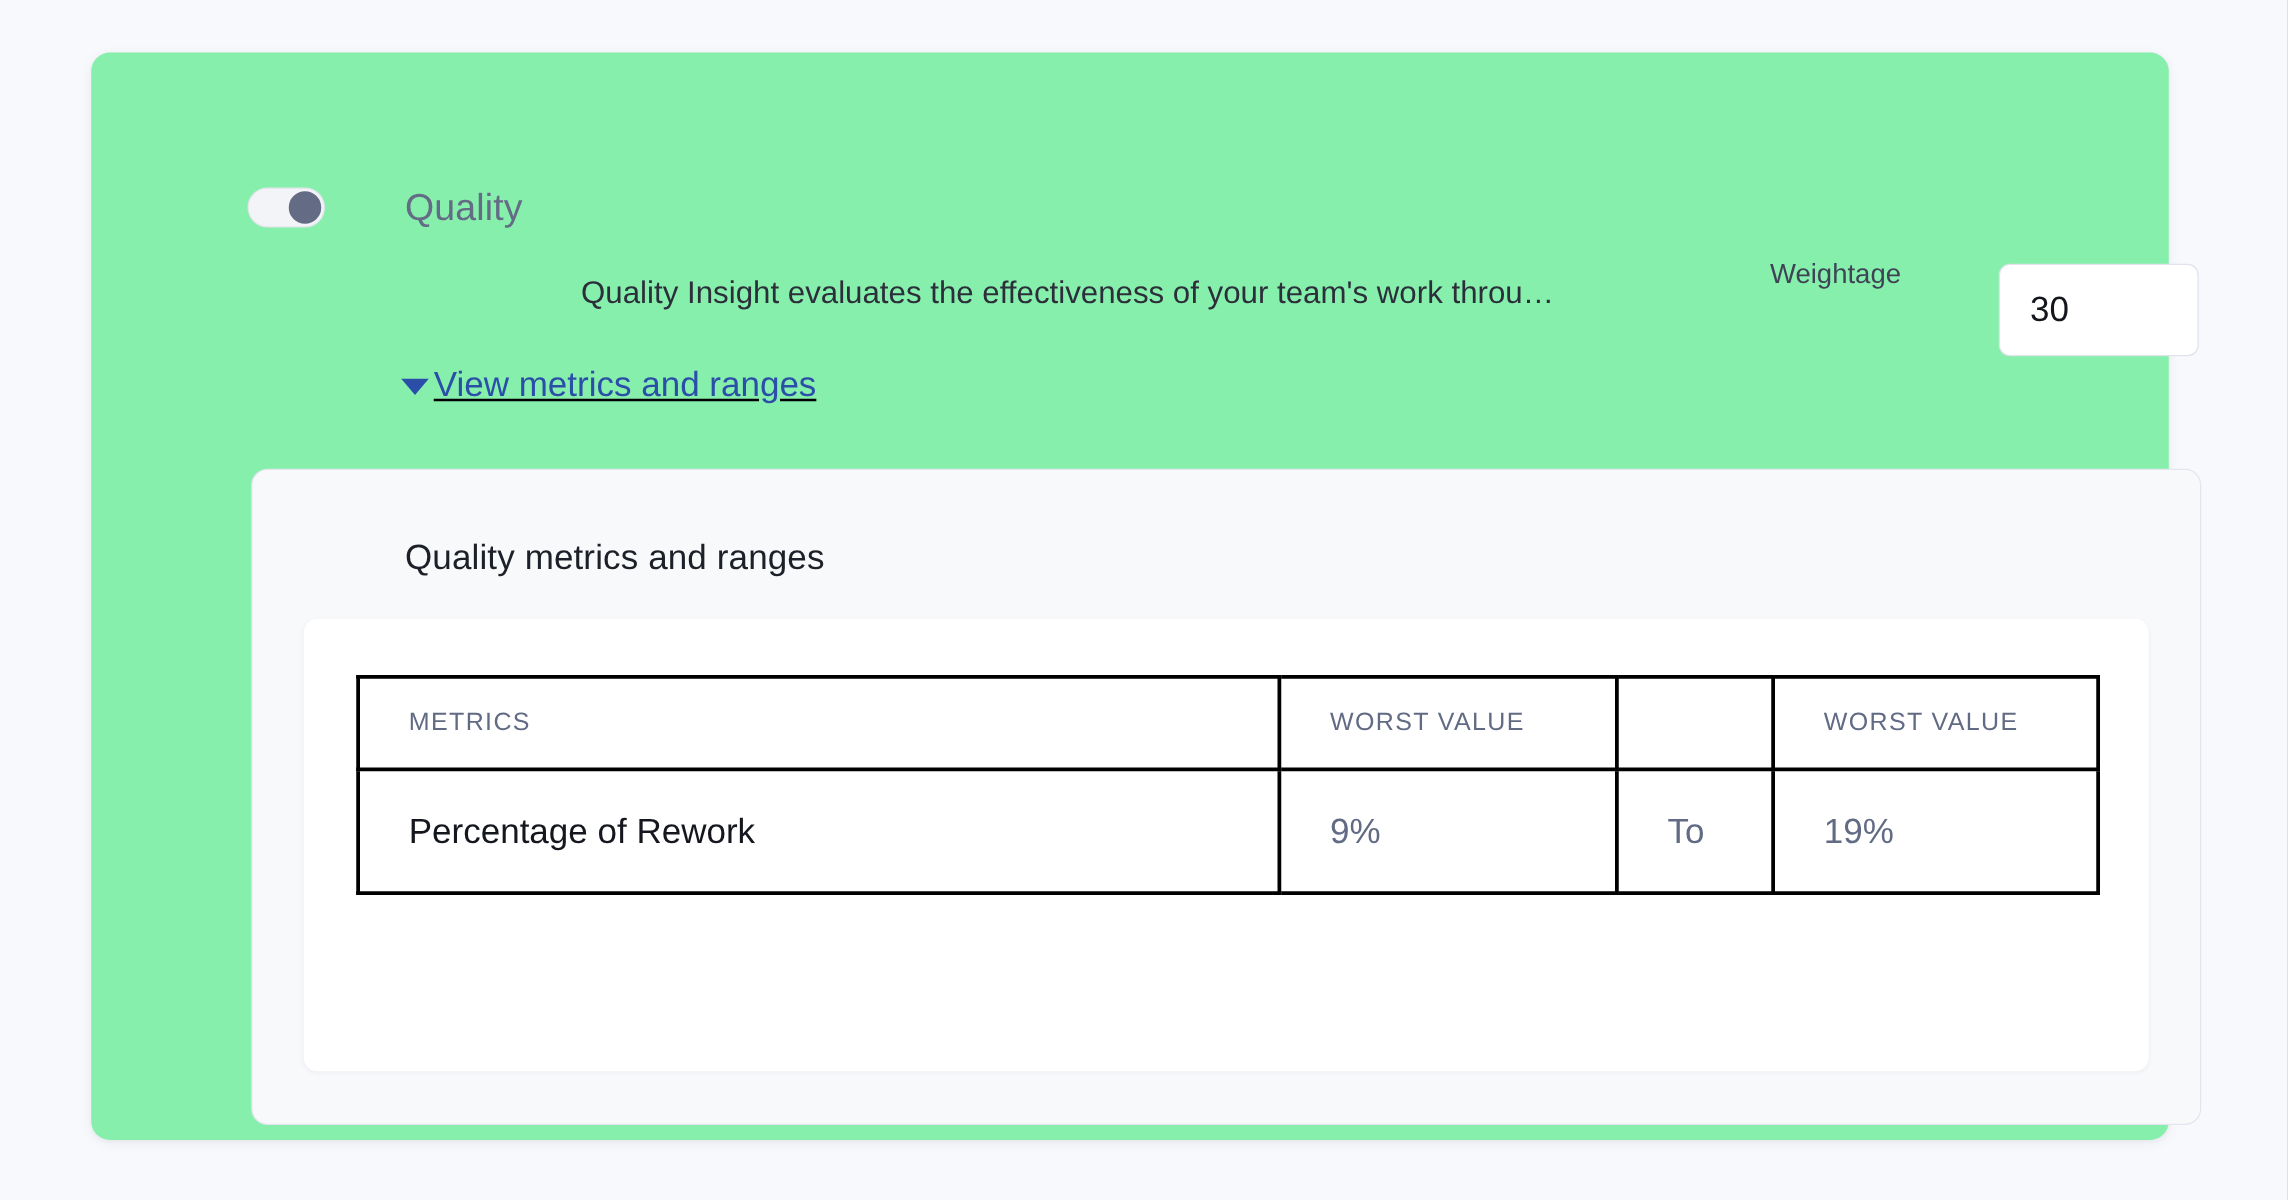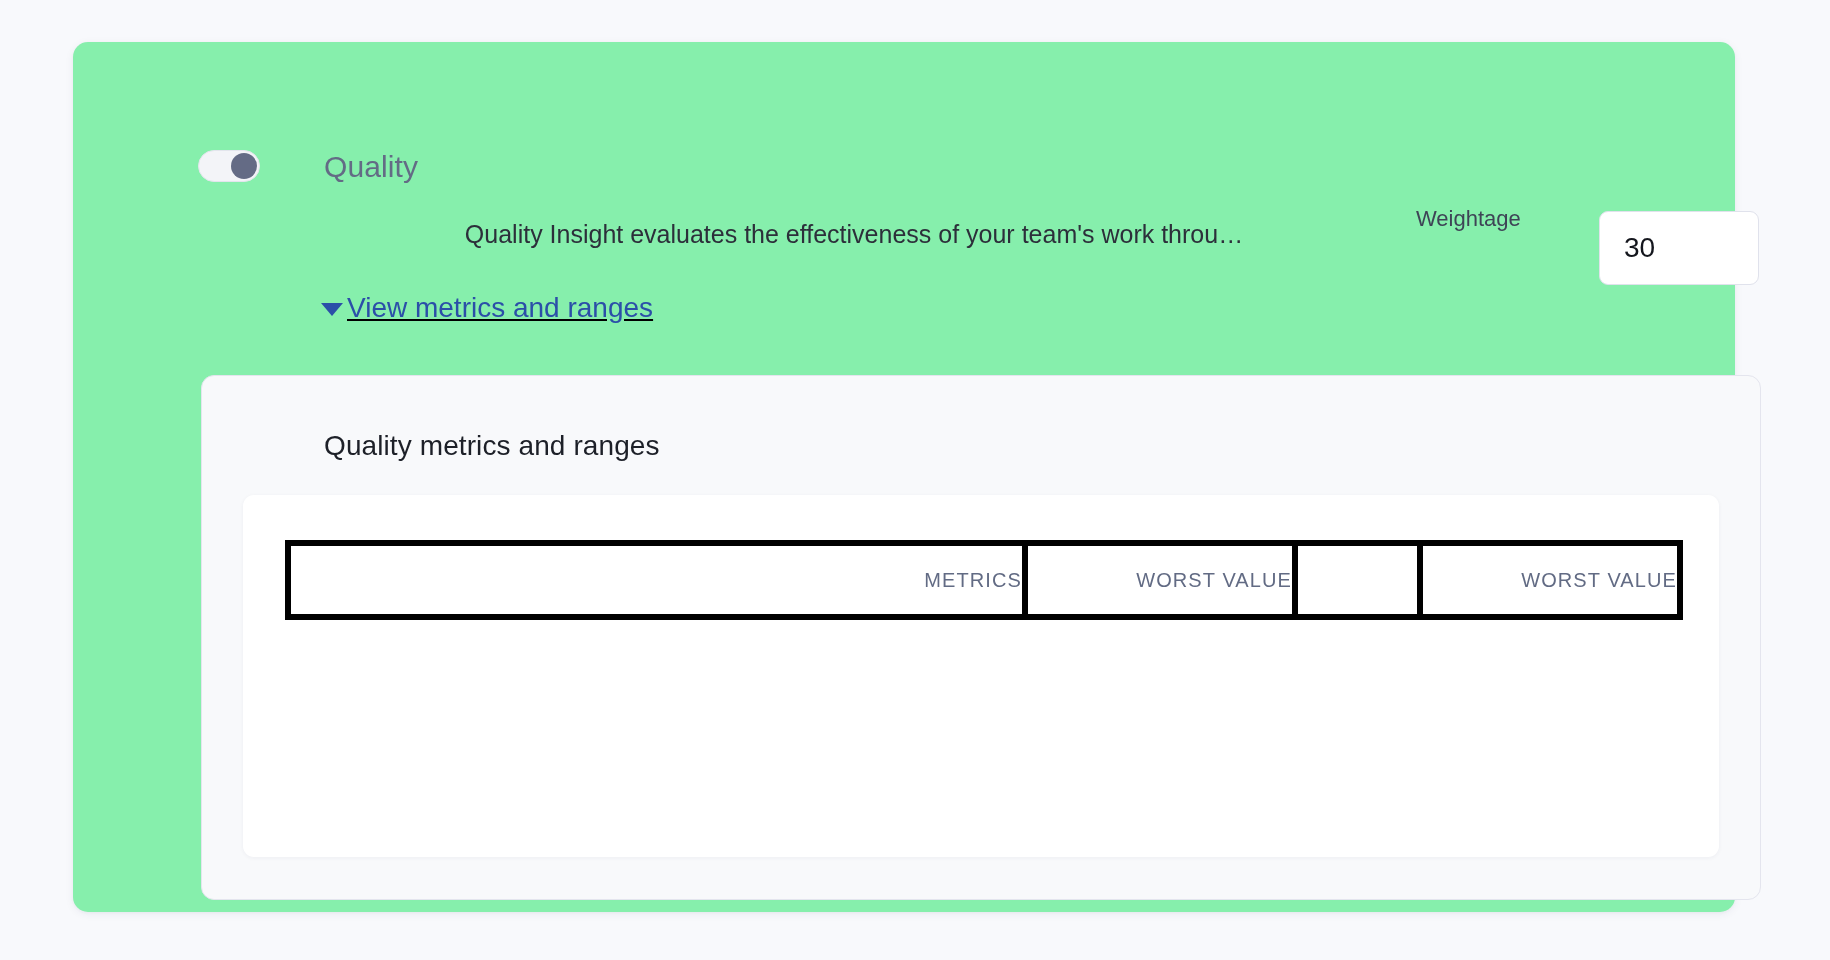--- a/index.html
+++ b/index.html
@@ -173,22 +173,22 @@
   .metrics-table {
     position: absolute;
     left: 212px;
     top: 498px;
     width: 1392px;
     border-collapse: collapse;
     table-layout: fixed;
   }
   .metrics-table th,
   .metrics-table td {
-    border: 6px solid #000000;
-    text-align: right;
+    border: 3px solid #000000;
+    text-align: left;
     vertical-align: middle;
     box-sizing: border-box;
   }
   .metrics-table th {
     height: 74px;
     padding: 0 0 0 39px;
     font-size: 20px;
     font-weight: 400;
     color: #626b84;
     letter-spacing: 1.1px;
@@ -246,16 +246,22 @@
     </colgroup>
     <thead>
       <tr>
         <th>METRICS</th>
         <th>WORST VALUE</th>
         <th></th>
         <th>WORST VALUE</th>
       </tr>
     </thead>
     <tbody>
+      <tr>
+        <td class="cell-metric">Percentage of Rework</td>
+        <td class="cell-value">9%</td>
+        <td class="cell-to">To</td>
+        <td class="cell-value">19%</td>
+      </tr>
     </tbody>
   </table>
 
 </div>
 
 </body></html>

